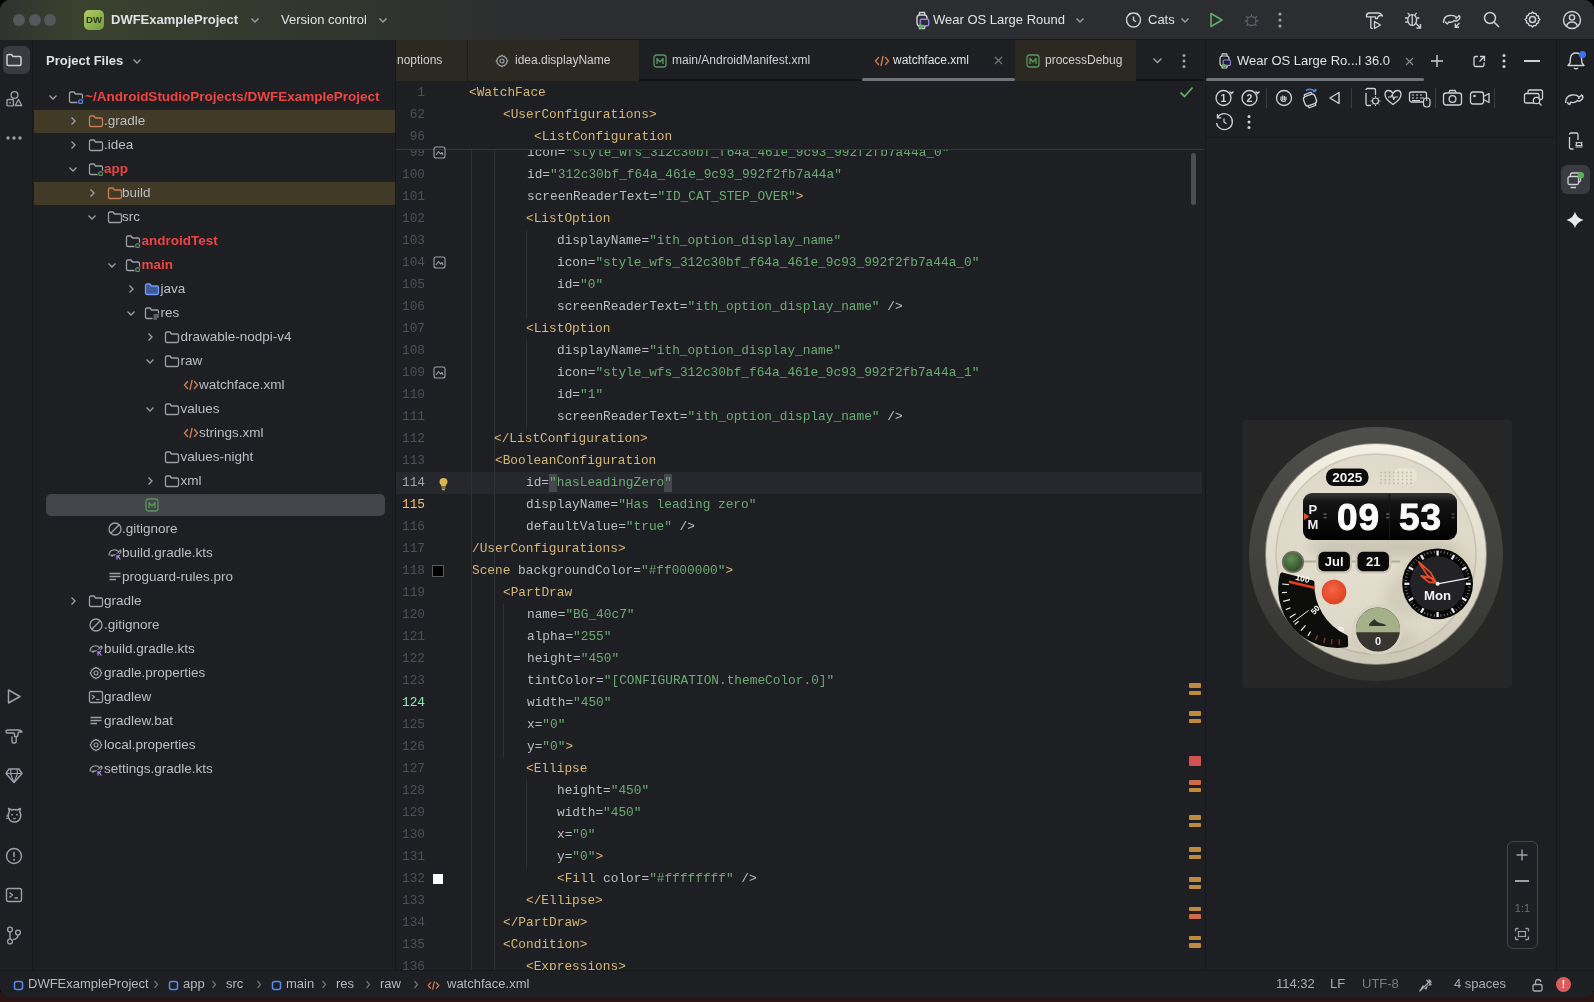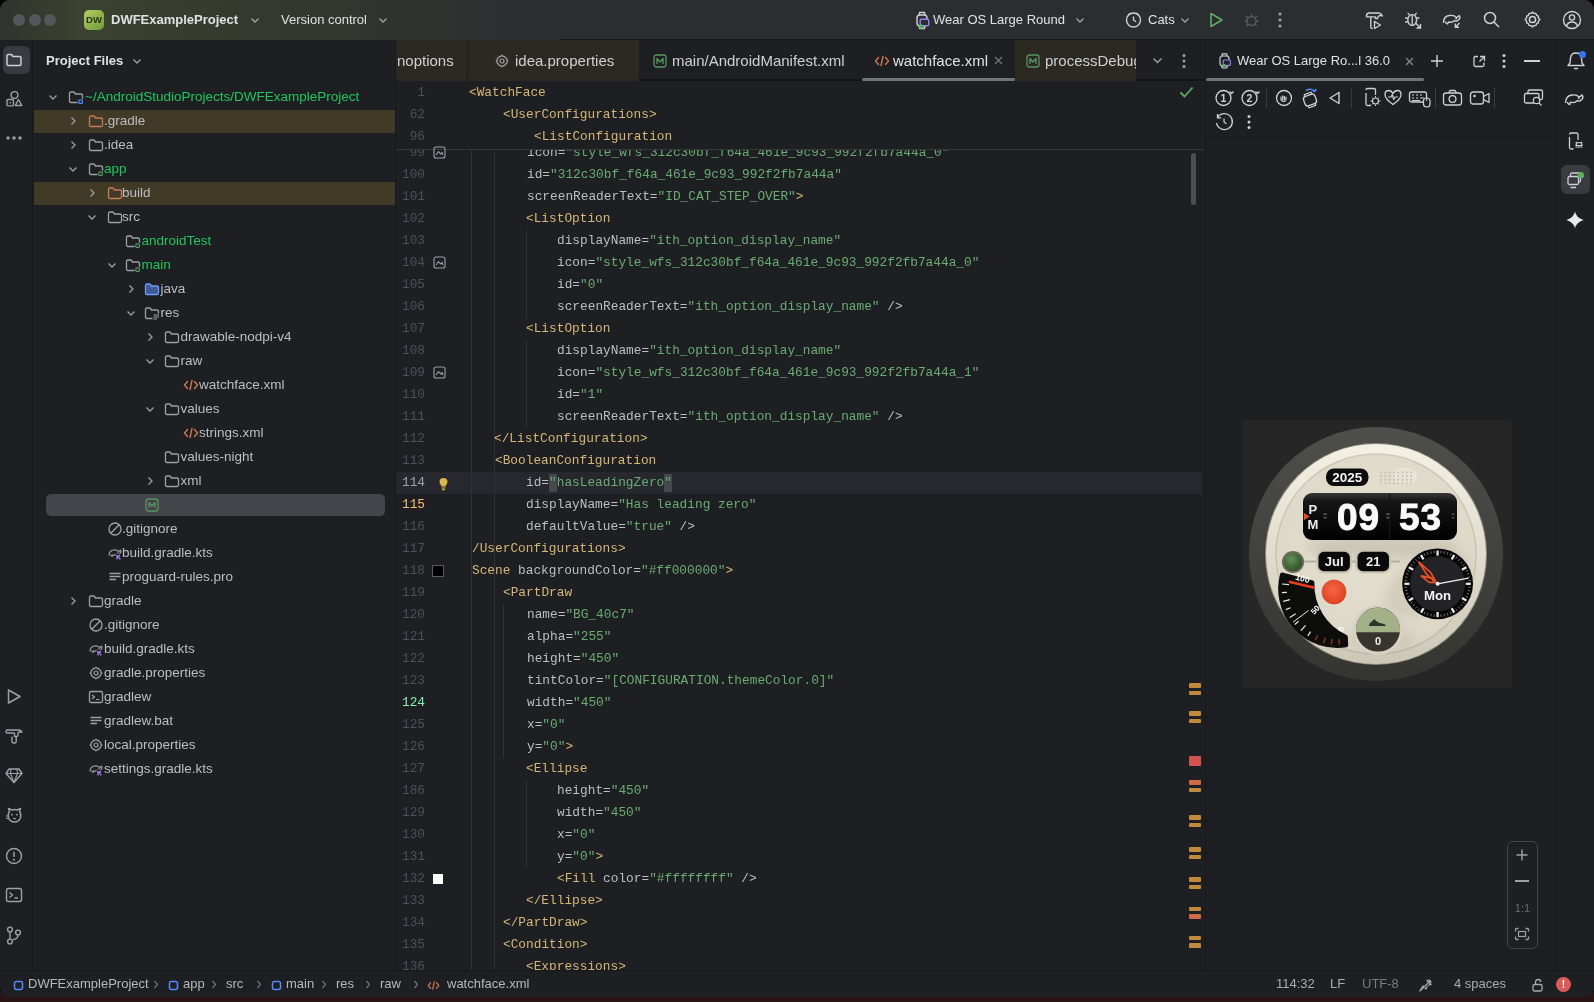--- a/index.html
+++ b/index.html
@@ -16,27 +16,27 @@
 svg.i{position:absolute;overflow:visible}
 
 #lstripe{position:absolute;left:0;top:40px;width:33px;height:930px;background:#1e1f22;border-right:1px solid #17181b}
 #lsel{position:absolute;left:3px;top:6px;width:27px;height:28px;background:#393b40;border-radius:6px}
 
 #rstripe{position:absolute;left:1556px;top:40px;width:38px;height:930px;background:#1e1f22;border-left:1px solid #17181b}
 #rsel{position:absolute;left:4px;top:125px;width:29px;height:29px;background:#393b40;border-radius:6px}
 
 #tree{position:absolute;left:34px;top:40px;width:361px;height:930px;background:#1e1f22}
 .tr{position:absolute;left:0;width:361px;height:24px;line-height:24px;font-size:13.5px;color:#bcbec4}
-.trb{font-weight:400;color:#22c55e}
+.trb{font-weight:700;color:#ef4444}
 .olv{position:absolute;left:0;width:361px;height:23px;background:#413a27}
 .sel{position:absolute;left:12px;width:339px;height:22px;background:#43454a;border-radius:5px}
 
 #ed{position:absolute;left:395px;top:40px;width:809px;height:930px;background:#1e1f22;border-left:1px solid #17181b}
 #tabs{position:absolute;left:0;top:0;width:809px;height:41px;background:#1e1f22;border-bottom:2px solid #121316}
-.tab{position:absolute;top:0;height:41px;line-height:41px;font-size:15px;color:#ced0d6}
+.tab{position:absolute;top:0;height:41px;line-height:41px;font-size:12px;color:#ced0d6}
 .olvtab{position:absolute;top:0;height:41px;background:#2b2922}
 .cl{position:absolute;height:22px;line-height:22px;font-family:"Liberation Mono",monospace;font-size:12.8px;white-space:pre;color:#bcbec4}
 .ln{position:absolute;left:3px;width:26px;text-align:right;color:#4b5059;height:22px;line-height:22px;font-family:"Liberation Mono",monospace;font-size:12.8px}
 .tg{color:#d5b778}.va{color:#6aab73}
 .ig{position:absolute;width:1px;background:#2e3136}
 
 #rp{position:absolute;left:1205px;top:40px;width:351px;height:930px;background:#1e1f22;border-left:1px solid #17181b}
 
 #sbar{position:absolute;left:0;top:970px;width:1594px;height:27px;background:#1e1f22;border-top:1px solid #17181b;font-size:13px;color:#b4b8bf}
 .sb{position:absolute;top:0;height:27px;line-height:26px}
@@ -391,21 +391,21 @@
 <div class="tr" style="left:70px;top:717px">settings.gradle.kts</div>
     </div>
 <div id="ed" style="overflow:hidden">
       <div id="tabs">
         <div class="olvtab" style="left:0;width:71px"></div>
         <div class="olvtab" style="left:72px;width:171px"></div>
         <div class="tab" style="left:1px">noptions</div>
         <svg class="i" style="left:98px;top:13px" width="16" height="16">
           <use href="#gear"></use>
         </svg>
-        <div class="tab" style="left:119px">idea.properties</div>
+        <div class="tab" style="left:119px">idea.displayName</div>
         <svg class="i" style="left:256px;top:13px" width="16" height="16">
           <use href="#micon"></use>
         </svg>
         <div class="tab" style="left:276px">main/AndroidManifest.xml</div>
         <svg class="i" style="left:478px;top:13px" width="16" height="16">
           <use href="#xml"></use>
         </svg>
         <div class="tab" style="left:497px;color:#dfe1e5">watchface.xml</div>
         <svg class="i" style="left:598px;top:16px" width="9" height="9" viewBox="0 0 9 9">
           <path d="M1 1 L8 8 M8 1 L1 8" stroke="#6f737a" stroke-width="1.3"></path>
@@ -486,21 +486,21 @@
 <div class="ln" style="top:629.7px;color:#4b5059">123</div>
 <div class="cl" style="left:131px;top:629.7px">tintColor=<span class="va">"[CONFIGURATION.themeColor.0]"</span></div>
 <div class="ln" style="top:651.7px;color:#86efac">124</div>
 <div class="cl" style="left:131px;top:651.7px">width=<span class="va">"450"</span></div>
 <div class="ln" style="top:673.7px;color:#4b5059">125</div>
 <div class="cl" style="left:131px;top:673.7px">x=<span class="va">"0"</span></div>
 <div class="ln" style="top:695.7px;color:#4b5059">126</div>
 <div class="cl" style="left:131px;top:695.7px">y=<span class="va">"0"</span><span class="tg">&gt;</span></div>
 <div class="ln" style="top:717.7px;color:#4b5059">127</div>
 <div class="cl" style="left:130px;top:717.7px"><span class="tg">&lt;Ellipse</span></div>
-<div class="ln" style="top:739.7px;color:#4b5059">186</div>
+<div class="ln" style="top:739.7px;color:#4b5059">128</div>
 <div class="cl" style="left:161px;top:739.7px">height=<span class="va">"450"</span></div>
 <div class="ln" style="top:761.7px;color:#4b5059">129</div>
 <div class="cl" style="left:161px;top:761.7px">width=<span class="va">"450"</span></div>
 <div class="ln" style="top:783.7px;color:#4b5059">130</div>
 <div class="cl" style="left:161px;top:783.7px">x=<span class="va">"0"</span></div>
 <div class="ln" style="top:805.7px;color:#4b5059">131</div>
 <div class="cl" style="left:161px;top:805.7px">y=<span class="va">"0"</span><span class="tg">&gt;</span></div>
 <div class="ln" style="top:827.7px;color:#4b5059">132</div>
 <div class="cl" style="left:161px;top:827.7px"><span class="tg">&lt;Fill</span> color=<span class="va">"#ffffffff"</span> /&gt;</div>
 <div class="ln" style="top:849.7px;color:#4b5059">133</div>

